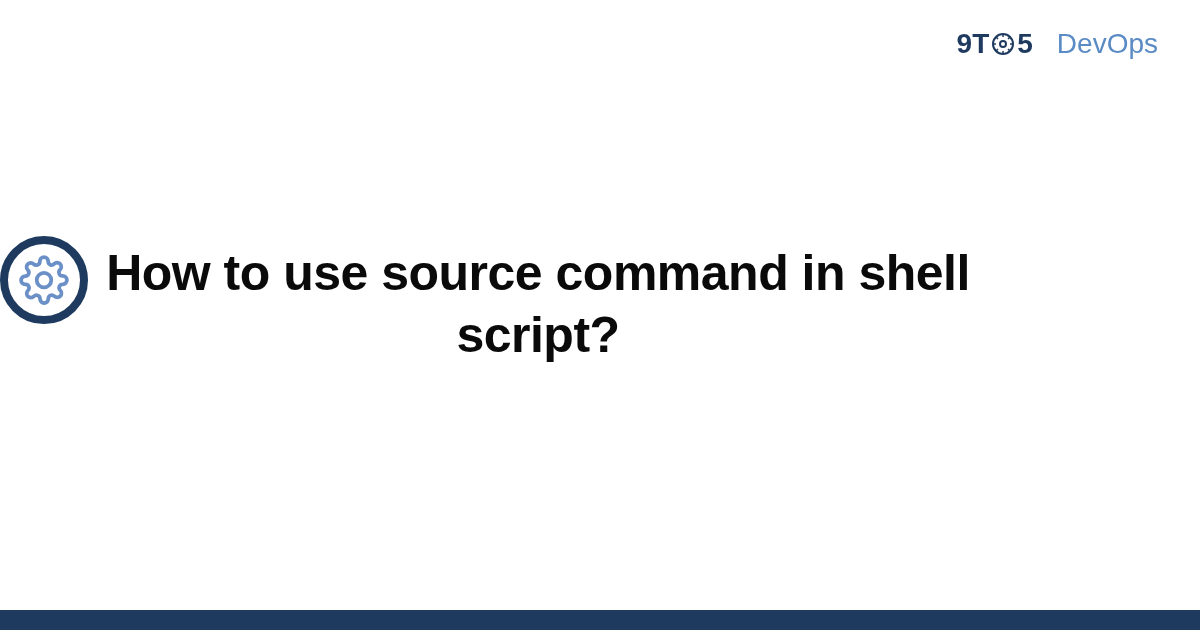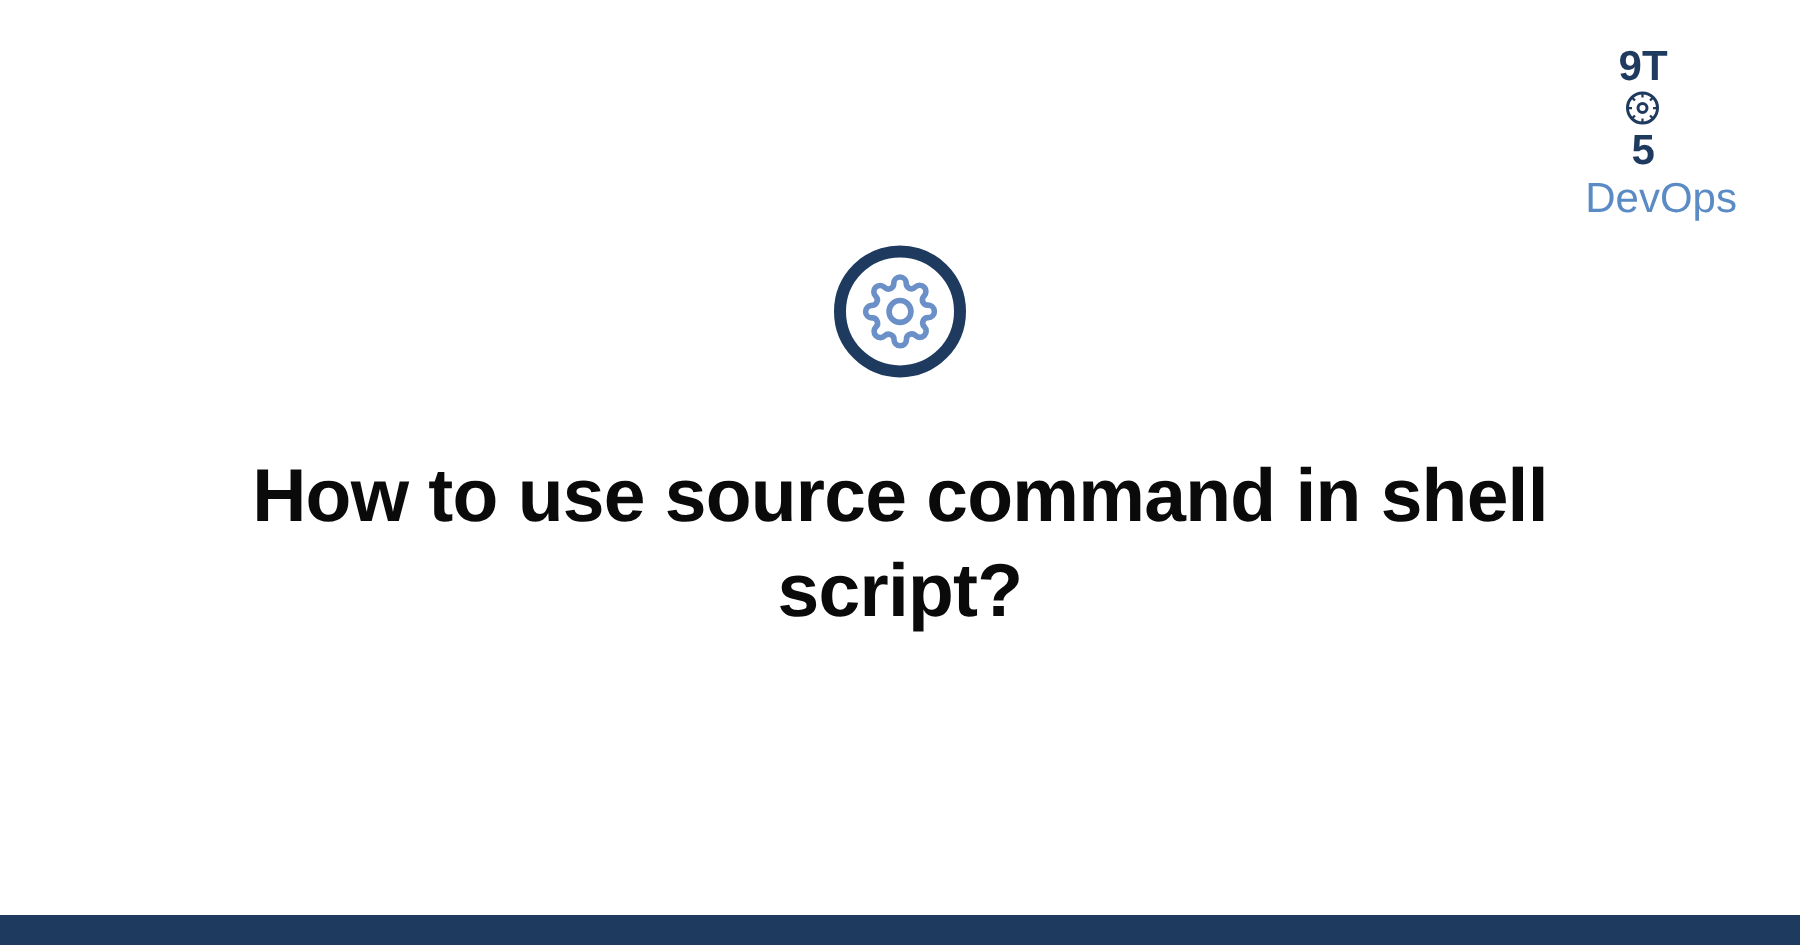--- a/index.html
+++ b/index.html
@@ -16,21 +16,20 @@
       overflow: hidden;
     }
     .header {
       position: absolute;
       top: 28px;
       right: 42px;
       display: flex;
       align-items: center;
       font-size: 28px;
       font-weight: 500;
-      flex-direction: column;
     }
     .logo-9t {
       color: #1e3a5f;
       font-weight: 600;
     }
     .logo-gear {
       display: inline-flex;
       align-items: center;
       margin: 0 2px;
     }
@@ -43,21 +42,21 @@
       font-weight: 500;
       margin-left: 24px;
     }
     .main-content {
       position: absolute;
       top: 50%;
       left: 50%;
       transform: translate(-50%, -58%);
       width: 100%;
       display: flex;
-      flex-direction: column;
+      flex-direction: row;
       align-items: center;
     }
     .icon-circle {
       width: 88px;
       height: 88px;
       border: 8px solid #1e3a5f;
       border-radius: 50%;
       display: flex;
       align-items: center;
       justify-content: center;

